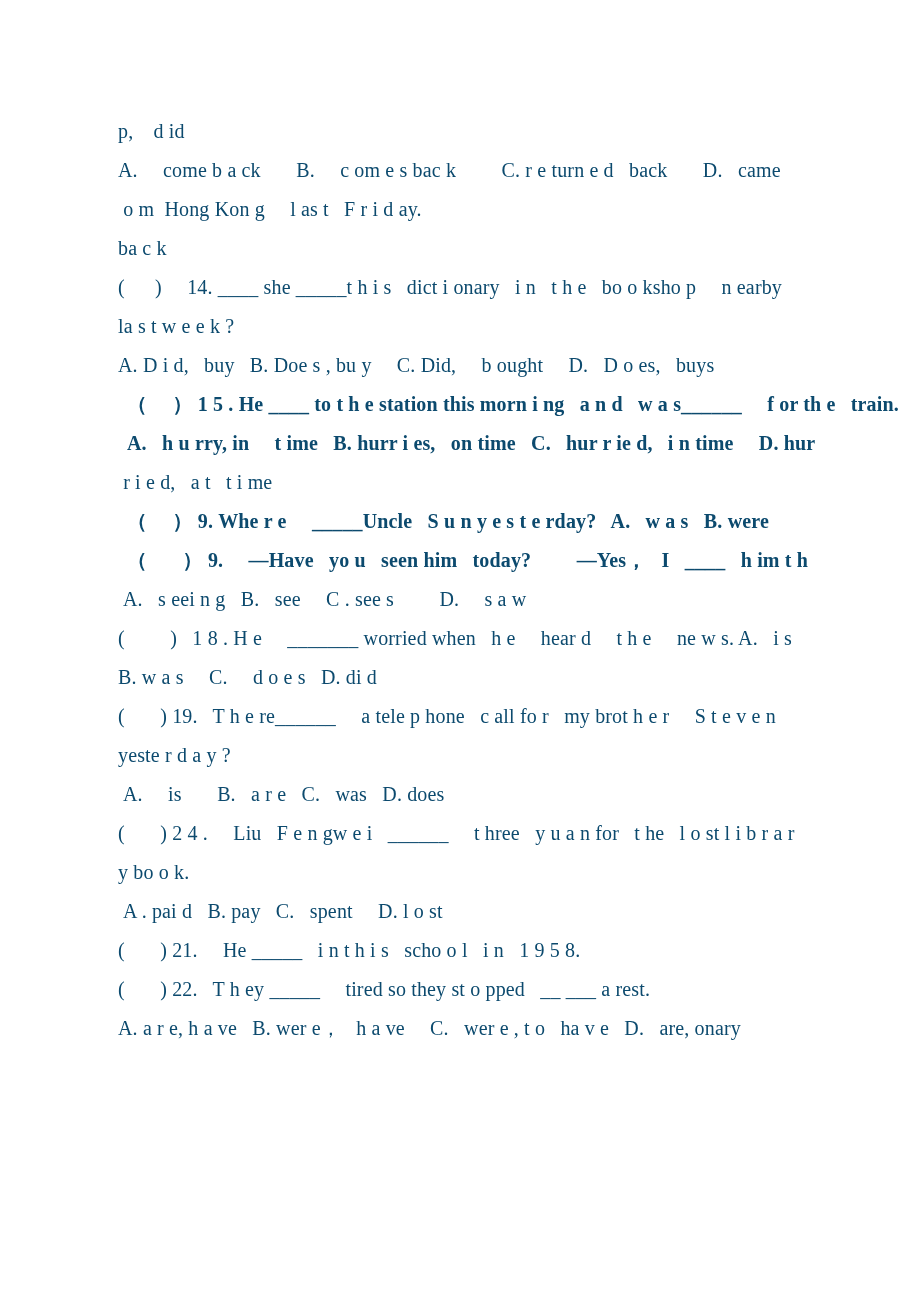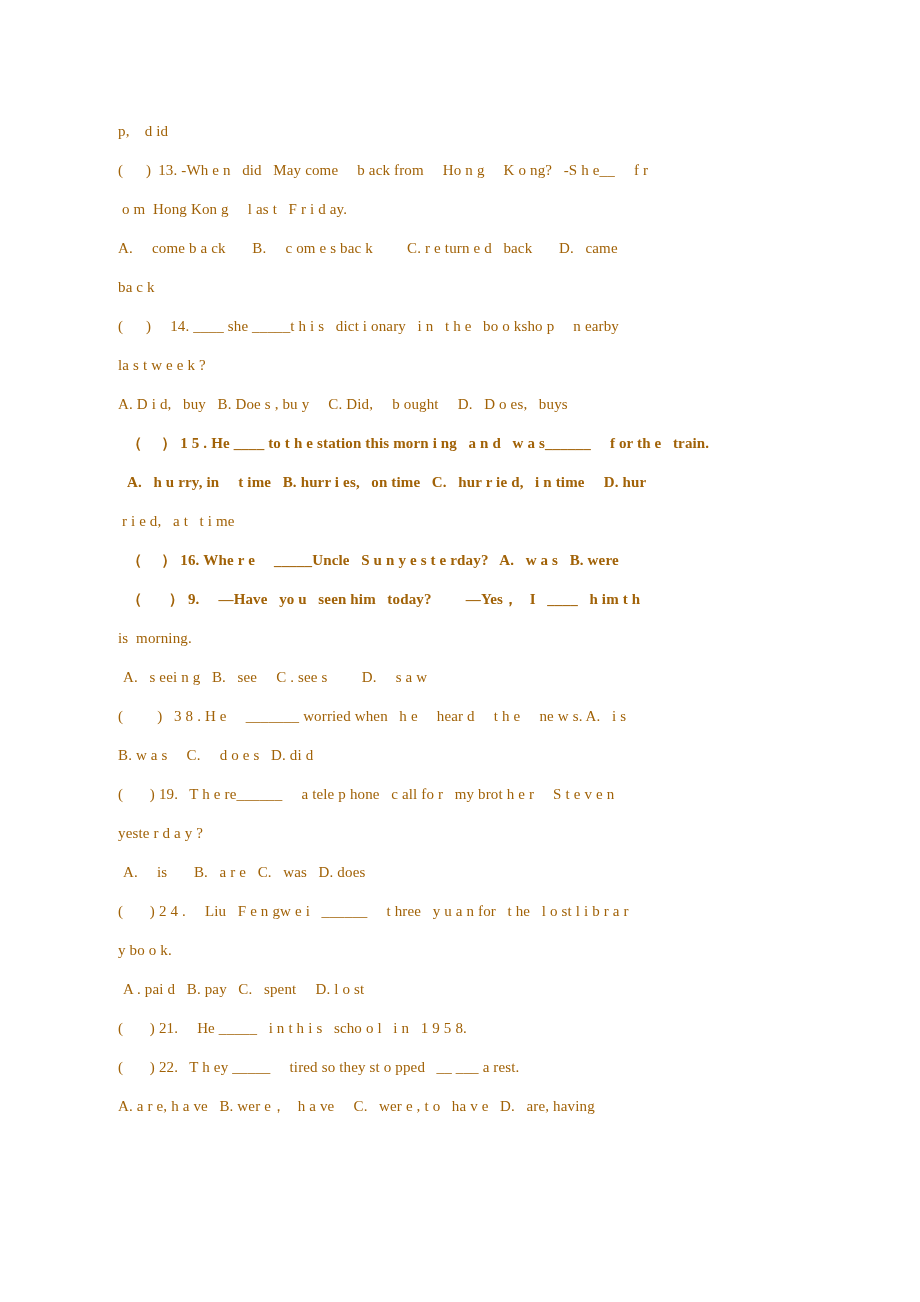--- a/index.html
+++ b/index.html
@@ -23,63 +23,61 @@
     height: 1302px;
     background: #fff;
   }
   #doc-body {
     position: absolute;
     left: 118px;
     top: 112px;
     width: 800px;
   }
   .line {
-    font-size: 15px;
+    font-size: 20px;
     line-height: 39px;
     height: 39px;
     white-space: pre;
     letter-spacing: 0.15px;
-    color: #a16207;
+    color: #0c4a6e;
   }
   
   .line.ind {
     padding-left: 9px;
     font-weight: bold;
   }
   .line.ind2 {
     padding-left: 5px;
   }
 </style>
 </head>
 <body>
 
 <div id="page">
   <div id="doc-body">
 
     <div class="line">p, d id</div>
-    <div class="line">(  )  13. -Wh e n  did  May come  b ack from  Ho n g  K o ng?  -S h e__  f r</div>
+    <div class="line">A.  come b a ck   B.  c om e s bac k   C. r e turn e d  back   D.  came</div>
     <div class="line"> o m  Hong Kon g  l as t  F r i d ay.</div>
-    <div class="line">A.  come b a ck   B.  c om e s bac k   C. r e turn e d  back   D.  came</div>
     <div class="line">ba c k</div>
     <div class="line">(  )  14. ____ she _____t h i s  dict i onary  i n  t h e  bo o ksho p  n earby</div>
     <div class="line">la s t w e e k ?</div>
     <div class="line">A. D i d,  buy  B. Doe s , bu y  C. Did,  b ought  D.  D o es,  buys</div>
     <div class="line ind">（  ） 1 5 . He ____ to t h e station this morn i ng  a n d  w a s______  f or th e  train.</div>
     <div class="line ind">A.  h u rry, in  t ime  B. hurr i es,  on time  C.  hur r ie d,  i n time  D. hur</div>
     <div class="line"> r i e d,  a t  t i me</div>
-    <div class="line ind">（  ） 16. Whe r e  _____Uncle  S u n y e s t e rday?  A.  w a s  B. were</div>
+    <div class="line ind">（  ） 9. Whe r e  _____Uncle  S u n y e s t e rday?  A.  w a s  B. were</div>
     <div class="line ind">（   ） 9.  —Have  yo u  seen him  today?   —Yes，  I  ____  h im t h</div>
-    <div class="line">is  morning.</div>
     <div class="line ind2">A.  s eei n g  B.  see  C . see s   D.  s a w</div>
-    <div class="line">(   )  3 8 . H e  _______ worried when  h e  hear d  t h e  ne w s. A.  i s</div>
+    <div class="line">(   )  1 8 . H e  _______ worried when  h e  hear d  t h e  ne w s. A.  i s</div>
     <div class="line">B. w a s  C.  d o e s  D. di d</div>
     <div class="line">(   ) 19.  T h e re______  a tele p hone  c all fo r  my brot h e r  S t e v e n</div>
     <div class="line">yeste r d a y ?</div>
     <div class="line ind2">A.  is   B.  a r e  C.  was  D. does</div>
     <div class="line">(   ) 2 4 .  Liu  F e n gw e i  ______  t hree  y u a n for  t he  l o st l i b r a r</div>
     <div class="line">y bo o k.</div>
     <div class="line ind2">A . pai d  B. pay  C.  spent  D. l o st</div>
     <div class="line">(   ) 21.  He _____  i n t h i s  scho o l  i n  1 9 5 8.</div>
     <div class="line">(   ) 22.  T h ey _____  tired so they st o pped  __ ___ a rest.</div>
-    <div class="line">A. a r e, h a ve  B. wer e，  h a ve  C.  wer e , t o  ha v e  D.  are, having</div>
+    <div class="line">A. a r e, h a ve  B. wer e，  h a ve  C.  wer e , t o  ha v e  D.  are, onary</div>
 
   </div>
 </div>
 
 </body></html>

